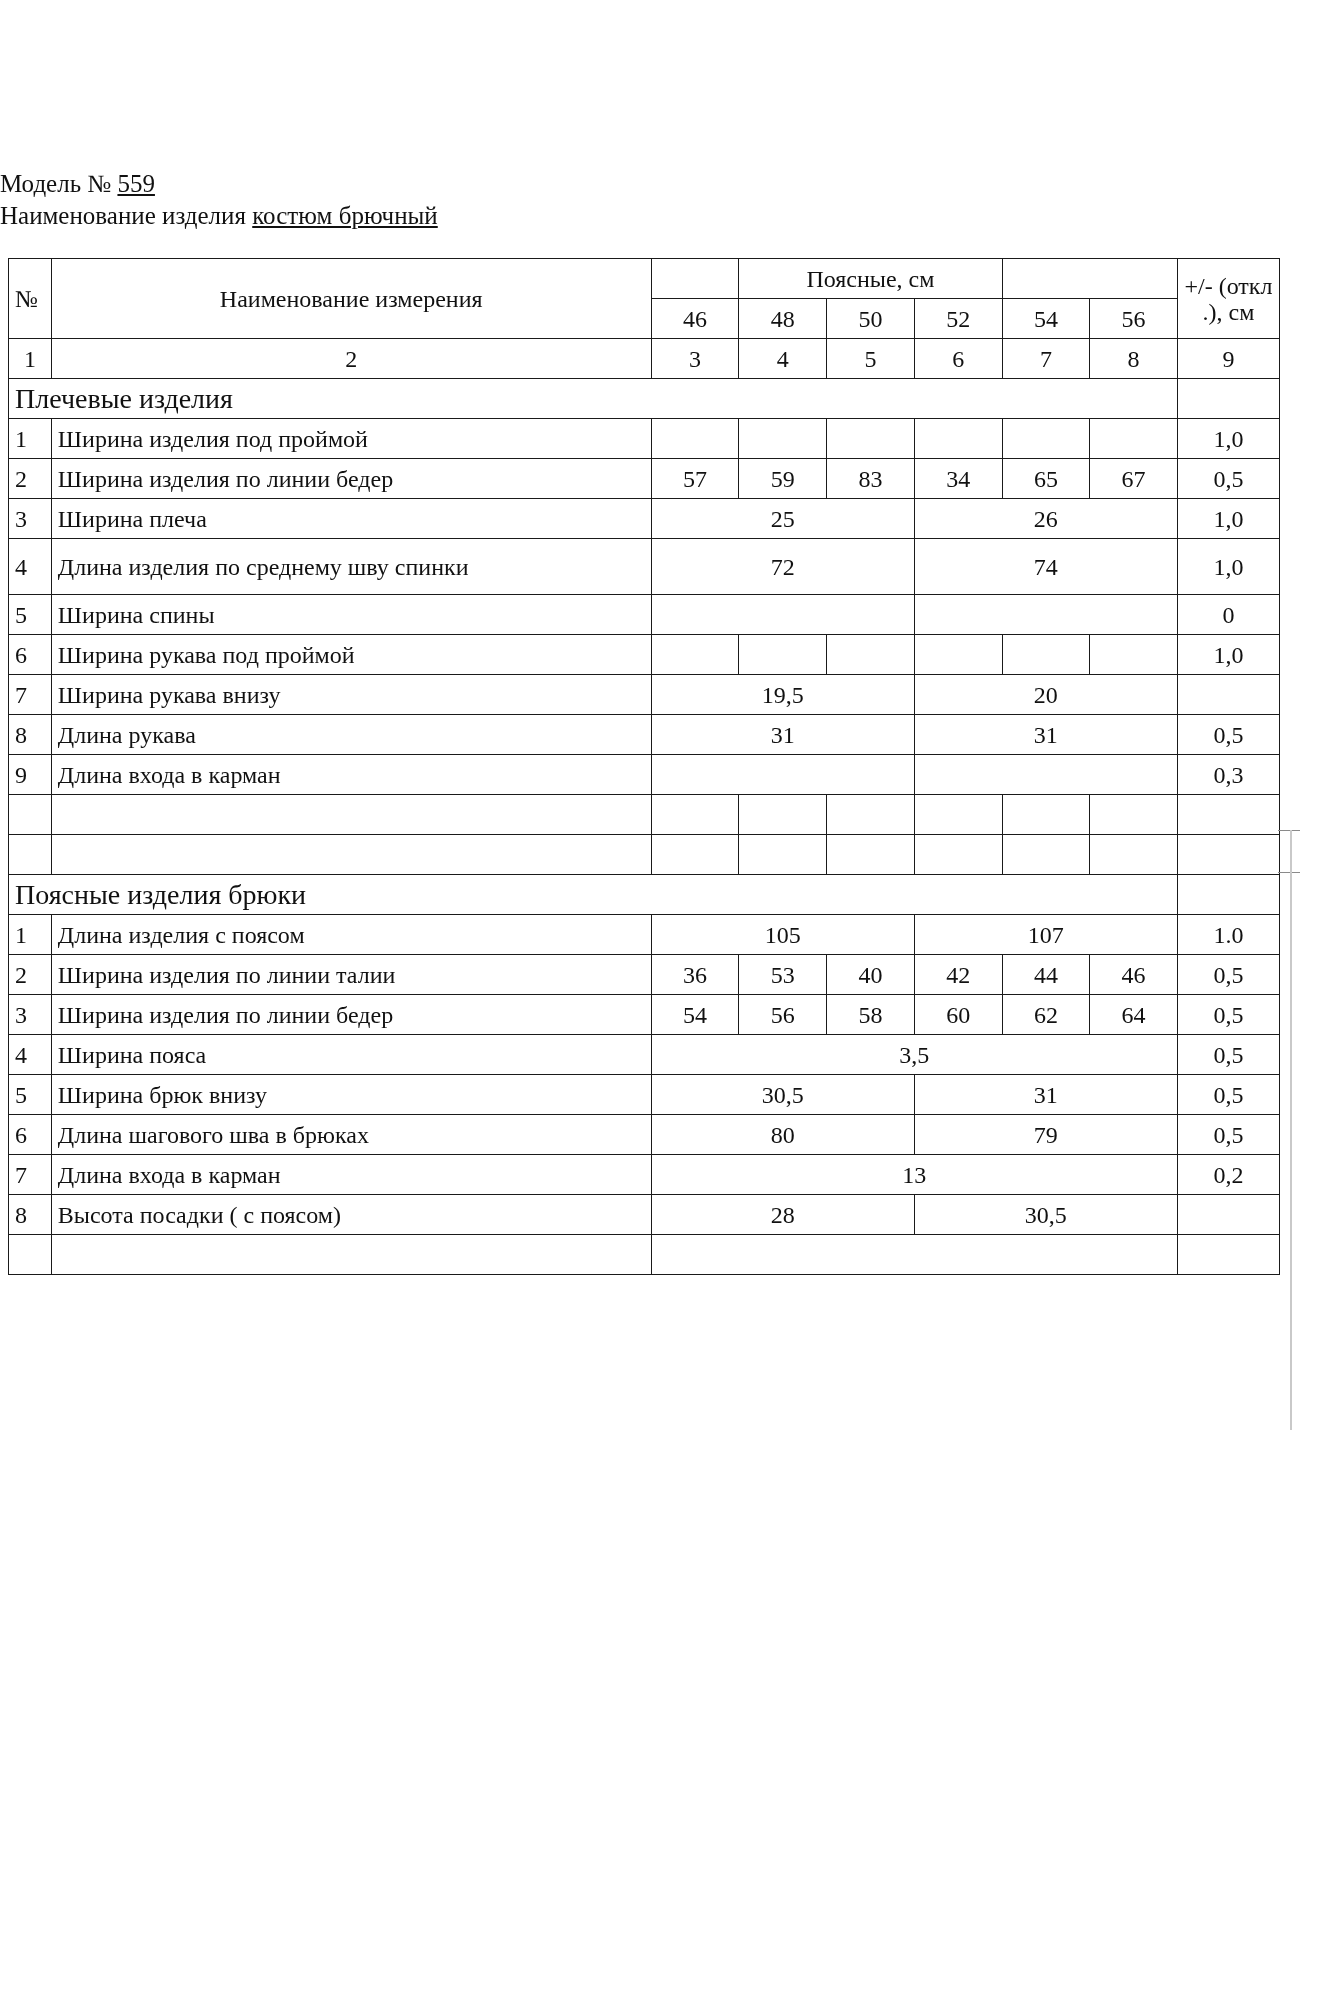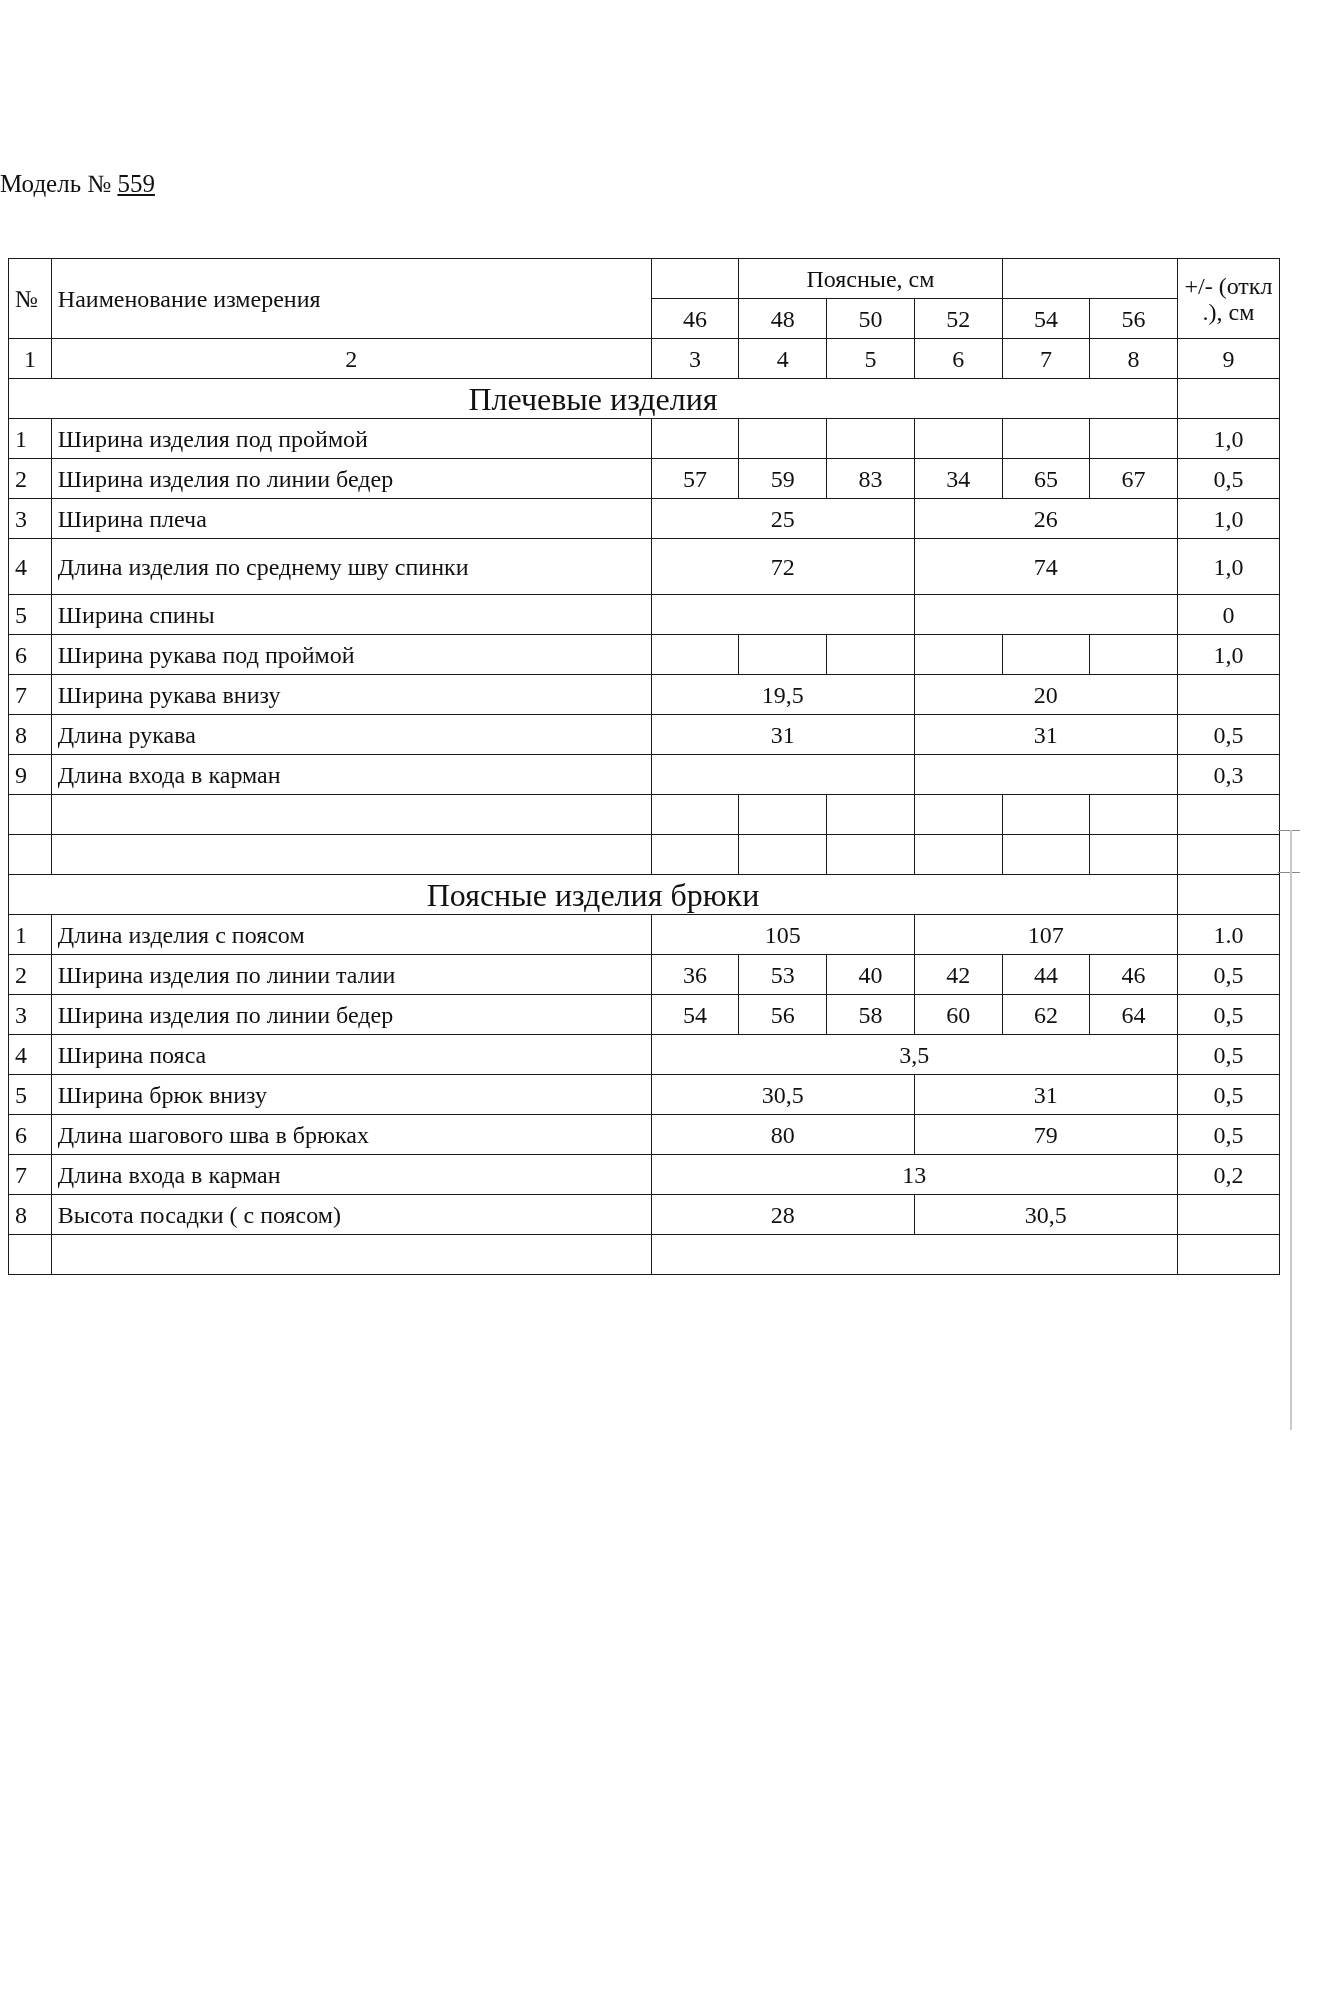--- a/index.html
+++ b/index.html
@@ -53,27 +53,27 @@
     height: 40px;
     box-sizing: border-box;
   }
   .c-num   { width: 42px;  text-align: left; padding-left: 4px; }
   .c-name  { width: 588px; text-align: left; padding-left: 10px; }
   .c-sz    { width: 86px;  text-align: center; }
   .c-dev   { width: 100px; text-align: center; }
 
   .hdr-center { text-align: center; }
   .section-row td {
-    text-align: center;
-    font-size: 32px;
+    text-align: left;
+    font-size: 28px;
   }
   .tall { height: 56px; }
 
   .hdr-num    { height: 178px; vertical-align: top; text-align: left; padding-top: 2px; }
-  .hdr-name   { height: 178px; vertical-align: middle; font-family: Liberation Serif, serif; }
+  .hdr-name   { height: 178px; text-align: center; vertical-align: middle; font-family: Liberation Serif, serif; }
   .hdr-razmer { height: 90px; text-align: center; vertical-align: middle; }
   .hdr-dev    { height: 178px; text-align: center; vertical-align: middle; line-height: 30px; margin-top: 16px; }
   .hdr-size   { height: 88px; text-align: center; vertical-align: middle; }
   .hdr-empty  { height: 90px; }
 
   .rightbar {
     position: absolute;
     left: 1290px;
     top: 830px;
     width: 2px;
@@ -98,20 +98,23 @@
   }
 </style>
 </head>
 <body>
 
 <div class="page">
 
   <div class="title-block">
     <div class="title-line">
       <span>Модель № </span><span class="u">559</span>
+    </div>
+    <div class="title-line">
+      <span>Наименование изделия </span><span class="u">костюм брючный</span>
     </div>
   </div>
 
   <table class="doc">
     <colgroup>
       <col class="c-num">
         <col class="c-name">
       <col class="c-sz">
         <col class="c-sz">
         <col class="c-sz">

